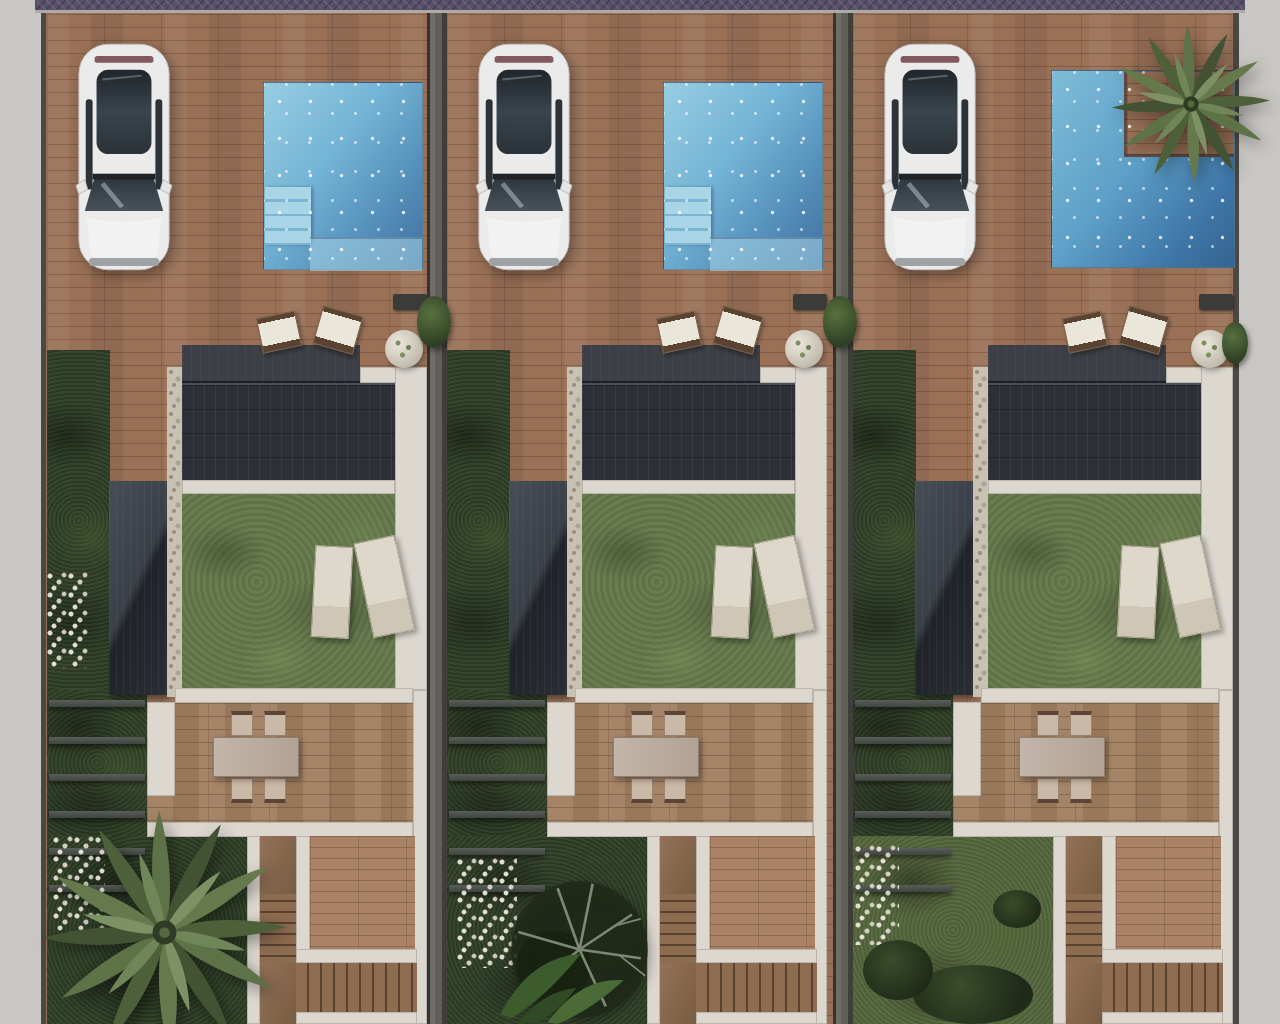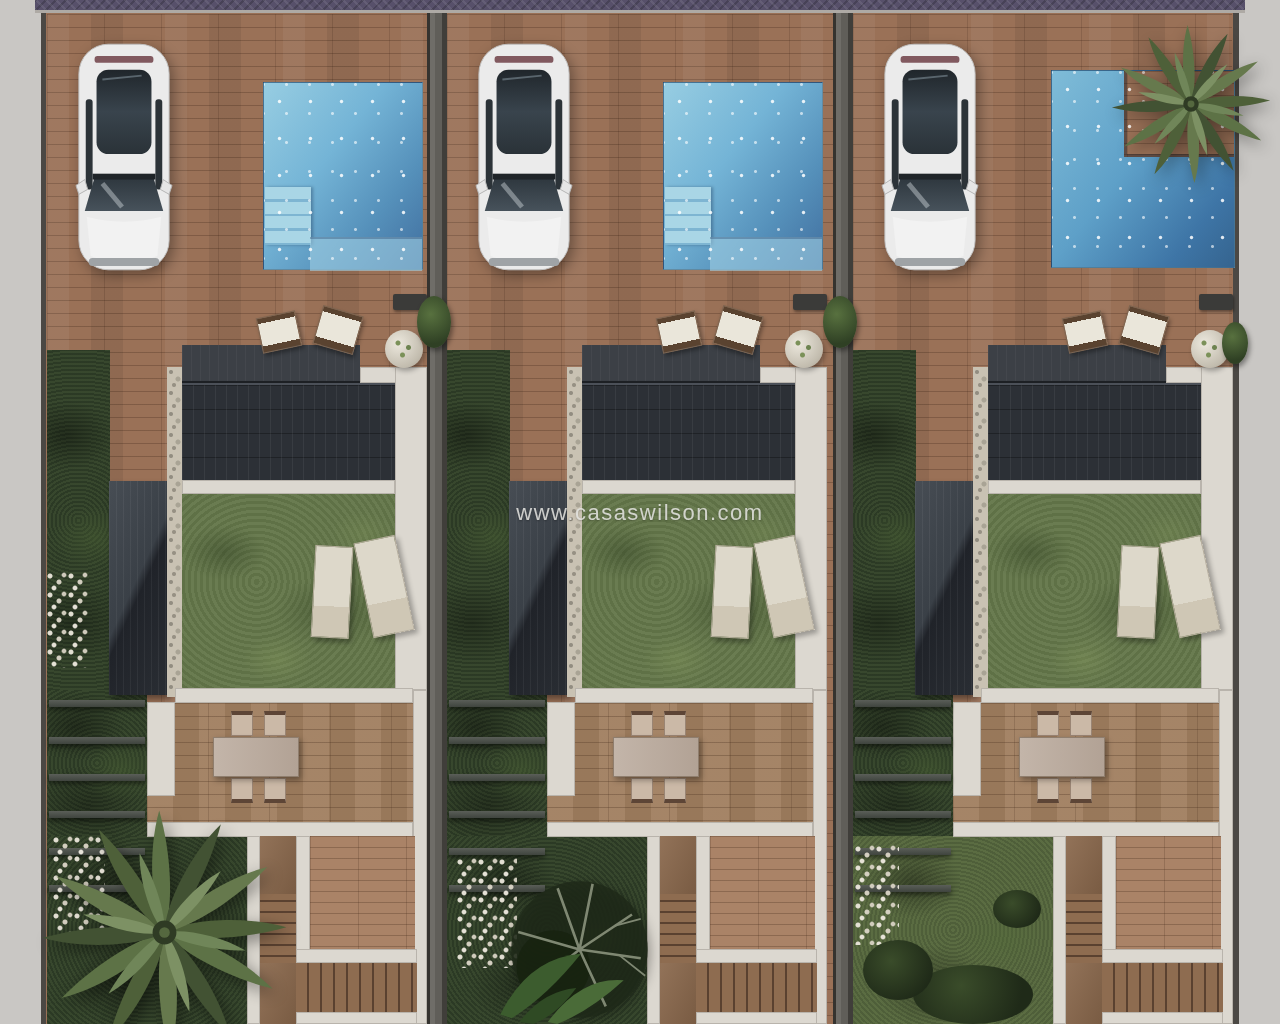--- a/index.html
+++ b/index.html
@@ -447,14 +447,13 @@
     <div class="shrub" style="left:10px;top:940px;width:70px;height:60px"></div>
   </section>
 
   <div class="divider" style="left:427px"></div>
   <div class="divider" style="left:833px"></div>
   <div class="topstrip"></div>
   <div class="wall-shrub" style="left:417px;top:296px;width:34px;height:52px"></div>
   <div class="wall-shrub" style="left:823px;top:296px;width:34px;height:52px"></div>
   <div class="wall-shrub" style="left:1222px;top:322px;width:26px;height:42px"></div>
 
-  <div class="watermark">www.casaswilson.com</div>
 </div>
 
 </body></html>

